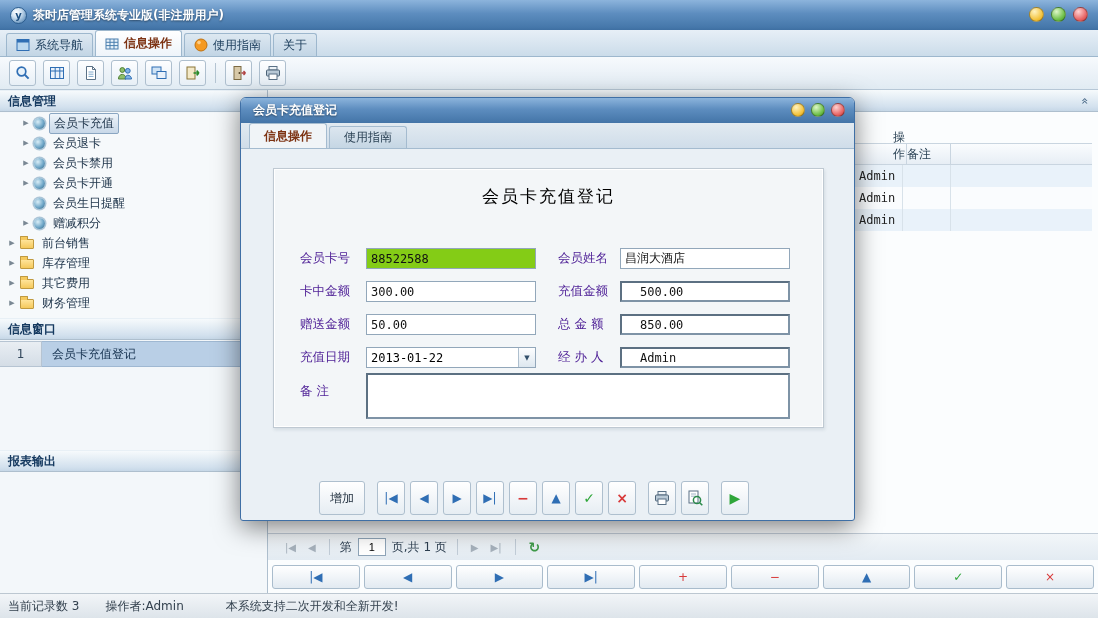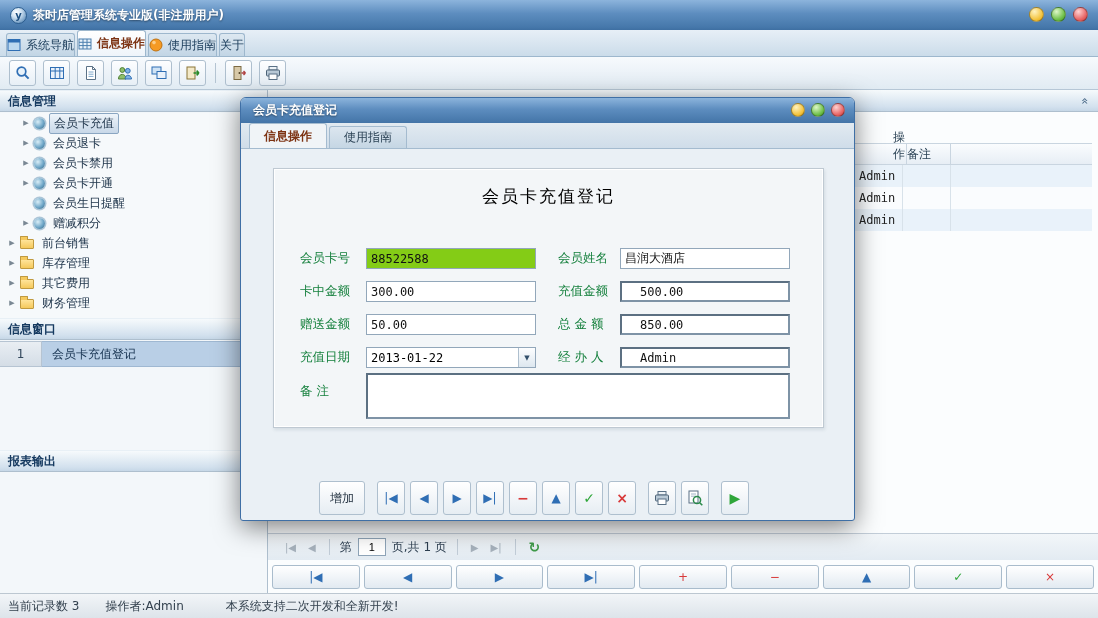--- a/index.html
+++ b/index.html
@@ -20,21 +20,21 @@
   .ball { width:15px; height:15px; border-radius:50%; border:1px solid rgba(0,0,0,.3); cursor:pointer; }
   .ball.yellow { background:radial-gradient(circle at 35% 28%, #fff3c0, #f3c23a 65%, #c8951a); }
   .ball.green  { background:radial-gradient(circle at 35% 28%, #ddf7c8, #6cbe46 65%, #3f8c28); }
   .ball.red    { background:radial-gradient(circle at 35% 28%, #ffd2d2, #e66262 65%, #b63434); }
   .ball.sm { width:14px; height:14px; }
 
   
   .tabstrip { position:absolute; left:0; top:30px; right:0; height:27px;
     background:linear-gradient(#e7eff7,#cbdcea); border-bottom:1px solid #9db7cd;
     display:flex; align-items:flex-end; padding-left:6px; }
-  .tab { height:23px; display:flex; align-items:center; gap:5px; padding:0 0;
+  .tab { height:23px; display:flex; align-items:center; gap:5px; padding:0 9px;
     margin-right:2px; border:1px solid #9db7cd; border-bottom:none;
     border-radius:3px 3px 0 0; background:linear-gradient(#dde8f1,#c2d5e5);
     color:#20415f; cursor:pointer; white-space:nowrap; }
   .tab.active { height:26px; background:linear-gradient(#ffffff,#eef4fa);
     color:#7c3212; font-weight:bold; }
 
   
   .toolbar { position:absolute; left:0; top:57px; right:0; height:33px;
     background:linear-gradient(#f7fafd,#e1ebf3); border-bottom:1px solid #b6c7d6;
     display:flex; align-items:center; gap:7px; padding:0 9px; }
@@ -124,21 +124,21 @@
   .dlg-tab { height:22px; padding:0 14px; display:flex; align-items:center;
     border:1px solid #a4bbcf; border-bottom:none; border-radius:3px 3px 0 0;
     background:linear-gradient(#dce6ef,#c5d6e4); margin-right:2px; color:#2c4356; cursor:pointer; }
   .dlg-tab.active { height:25px; background:#f0f4f7; color:#7c3212; font-weight:bold; }
   .form-panel { position:absolute; left:32px; top:70px; width:551px; height:260px;
     background:#f3f6f8; border:1px solid #bfc9d2;
     box-shadow:inset 0 0 0 1px #ffffff, 1px 2px 3px rgba(60,80,100,.12); }
   .form-title { position:absolute; left:0; right:0; top:16px; text-align:center;
     font-size:17px; color:#000; letter-spacing:2px; }
   .f-row { position:absolute; left:26px; height:21px; display:flex; align-items:center; }
-  .f-label { width:66px; color:#15803d; font-size:12.5px; }
+  .f-label { width:66px; color:#4c1d95; font-size:12.5px; }
   .f-label.r { width:62px; margin-left:22px; }
   .fld { width:170px; height:21px; border:1px solid #92a7ba; background:#fff; padding:0 4px;
     font-family:"DejaVu Sans Mono","Liberation Mono",monospace; font-size:12px; color:#111; }
   .fld.deep { border:2px solid #7e93a6; border-top-color:#5c7082; border-left-color:#5c7082; padding:0 18px; }
   .fld.teal { background:#84cc16; }
   .fld.money { text-align:left; }
   .date-wrap { position:relative; width:170px; height:21px; border:1px solid #92a7ba; background:#fff; }
   .date-wrap input { position:absolute; left:0; top:0; width:150px; height:19px; border:none;
     padding:0 4px; font-family:"DejaVu Sans Mono","Liberation Mono",monospace; font-size:12px; background:transparent; }
   .date-drop { position:absolute; right:0; top:0; bottom:0; width:17px;

